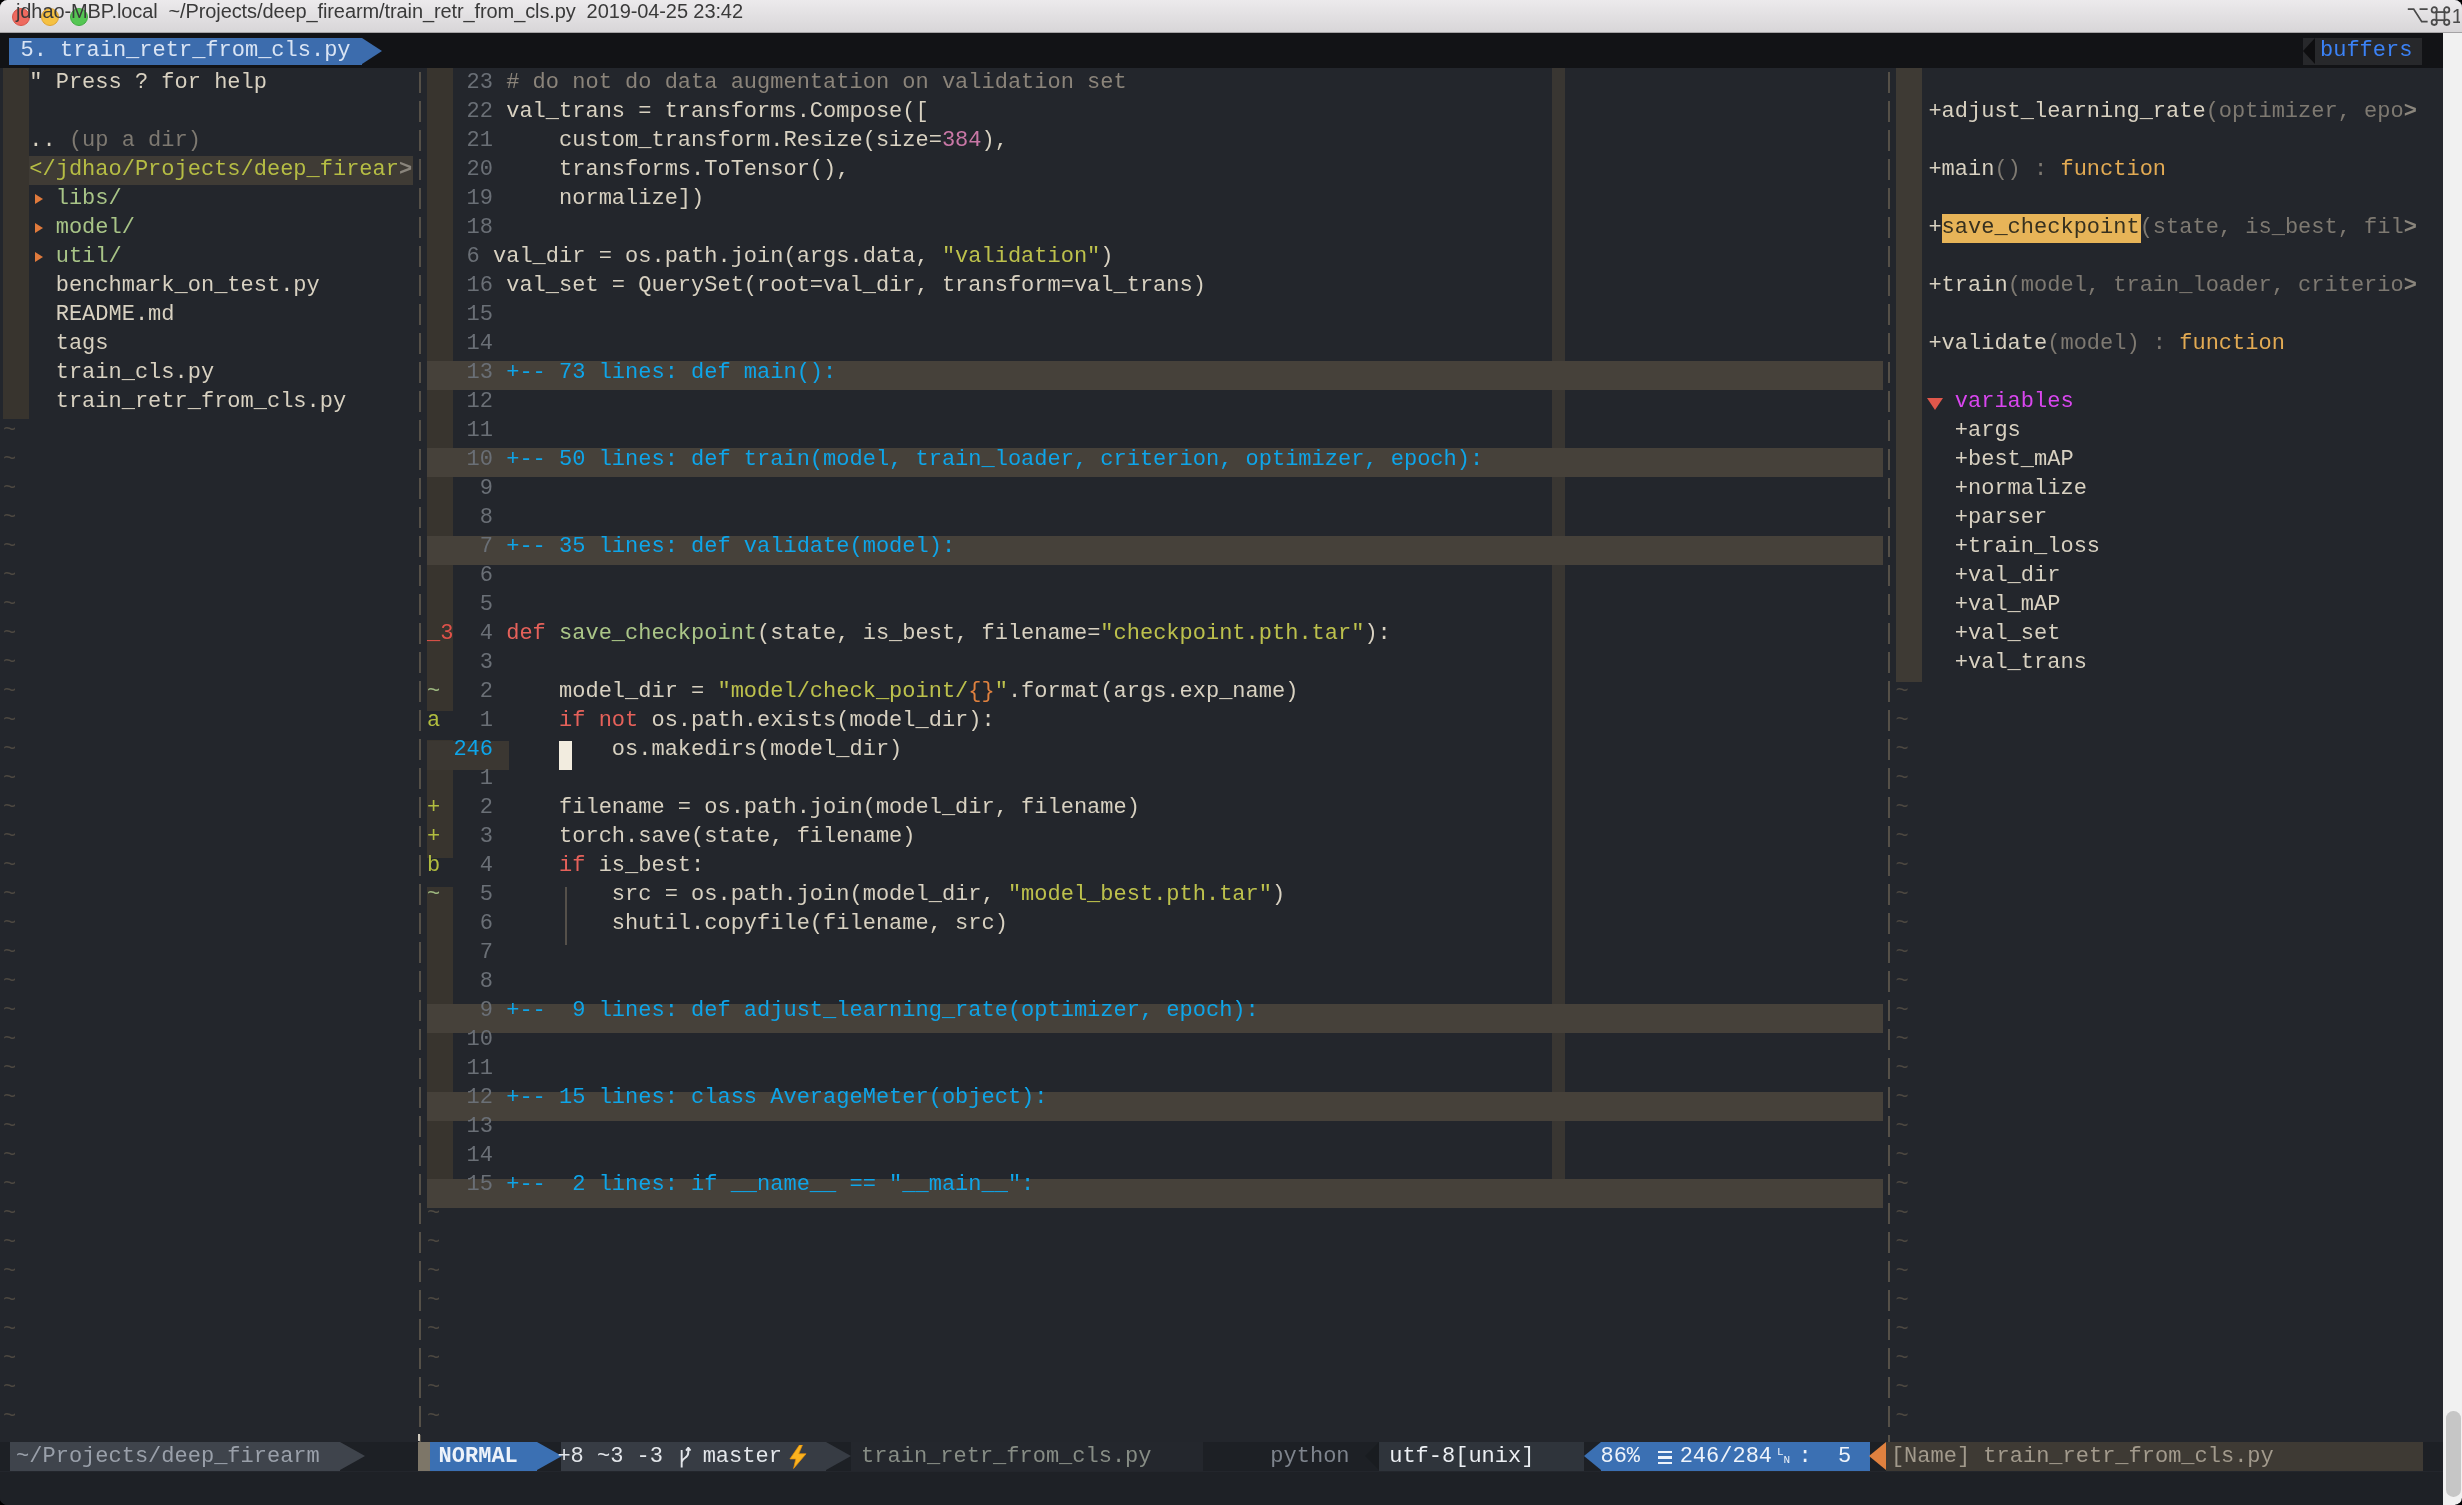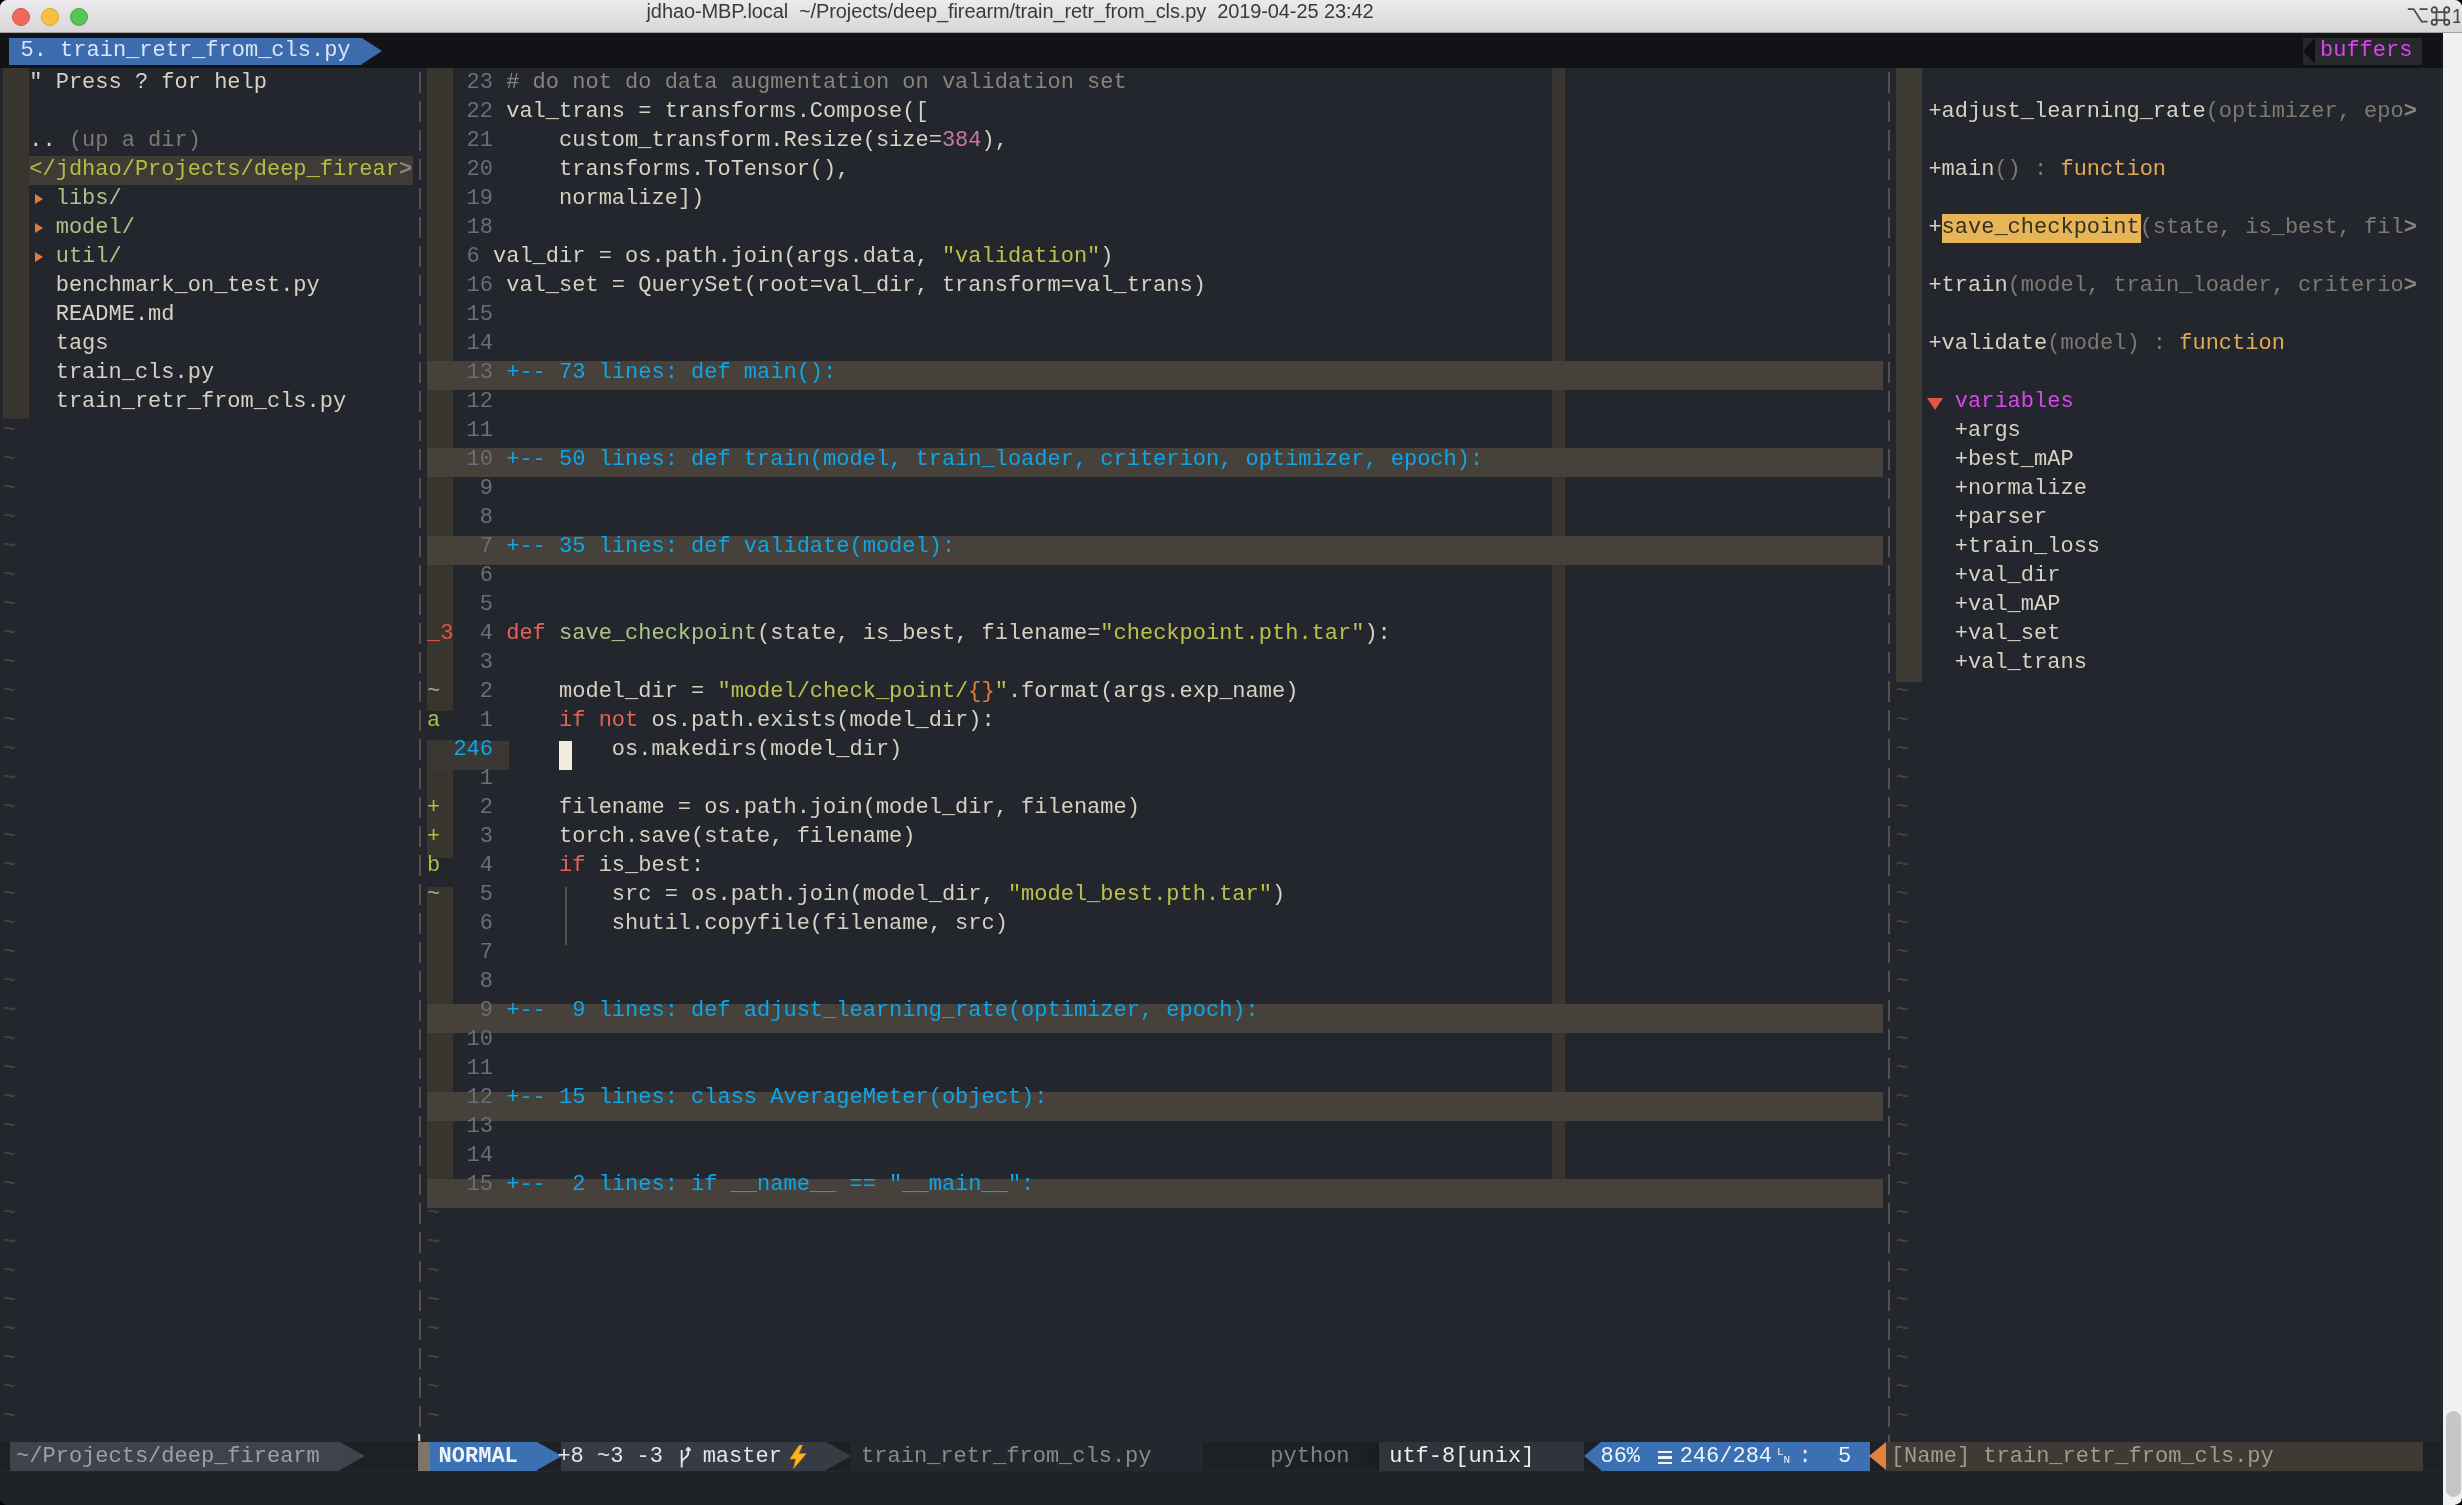--- a/index.html
+++ b/index.html
@@ -1,18 +1,18 @@
 <!DOCTYPE html>
 <html style="font-size:11.7px"><head><meta charset="utf-8"><style>
 *{margin:0;padding:0;box-sizing:border-box}
 body{width:2462px;height:1505px;background:#000;overflow:hidden}
 .win{position:absolute;left:0;top:0;width:2462px;height:1505px;border-radius:7.3px 7.3px 7.3px 7.3px;overflow:hidden;background:#23262c}
 .titlebar{position:absolute;left:0;top:0;width:2462px;height:33px;background:linear-gradient(#eceaec,#d8d6d8);border-bottom:0.7px solid #a5a3a5}
 .tl{position:absolute;top:8px;width:18px;height:18px;border-radius:50%}
-.title{position:absolute;top:0;left:0;width:2020px;height:33px;line-height:34px;text-align:center;font:20px "Liberation Sans",sans-serif;color:#3a3a3a;letter-spacing:-0.1px}
+.title{position:absolute;top:0;left:16px;width:2020px;height:33px;line-height:34px;font:20px "Liberation Sans",sans-serif;color:#3a3a3a;letter-spacing:-0.1px}
 .term{position:absolute;left:0;top:33px;width:2462px;height:1472px;background:#23262c}
 pre{position:absolute;font:22px "Liberation Mono",monospace;line-height:29px;white-space:pre;color:#d8d1c1}
 .abs{position:absolute}
 .it{}
 .lnr{color:#6a6f76}
 .comment{color:#8b847a}
 .string{color:#bdc14c}
 .pink{color:#c977a6}
 .red{color:#e5615a}
 .green{color:#abc688}
@@ -50,21 +50,21 @@
         <text x="61" y="26" font-family="Liberation Sans" font-size="27" fill="#4a4a4a">1</text>
       </svg>
 </div>
 <div class="term">
 <div class="abs" style="left:0;top:0;width:2462px;height:35px;background:#121316"></div>
 <div class="abs" style="left:8.8px;top:5.1px;width:353px;height:27px;background:#3c6cad"></div>
 <div class="abs" style="left:362px;top:5.1px;width:0;height:0;border-top:13.6px solid transparent;border-bottom:13.6px solid transparent;border-left:20px solid #3c6cad"></div>
 <pre style="left:20.5px;top:3.3px;color:#d9e4f4">5. train_retr_from_cls.py</pre>
 <div class="abs" style="left:2303px;top:5.1px;width:119px;height:27px;background:#27282b"></div>
 <div class="abs" style="left:2303px;top:5.1px;width:0;height:0;border-top:13.6px solid transparent;border-bottom:13.6px solid transparent;border-right:12.5px solid #0e0e10"></div>
-<pre style="left:2320px;top:3.3px;color:#d946ef">buffers</pre>
+<pre style="left:2320px;top:3.3px;color:#3b82f6">buffers</pre>
 <div class="abs" style="left:1552px;top:35px;width:13.3px;height:1140px;background:#393632"></div>
 <div class="abs" style="left:2.9px;top:35px;width:26px;height:351px;background:#38342e"></div>
 <div class="abs" style="left:29px;top:123px;width:384px;height:29px;background:#3f3b35"></div>
 <div class="abs" style="left:427px;top:35px;width:26px;height:1140px;background:#38342e"></div>
 <div class="abs" style="left:427px;top:678px;width:26px;height:29px;background:#23262c"></div>
 <div class="abs" style="left:427px;top:825px;width:26px;height:29px;background:#23262c"></div>
 <div class="abs" style="left:427px;top:708px;width:82px;height:29px;background:#3b3732"></div>
 <div class="abs" style="left:427px;top:328px;width:1456px;height:29px;background:#46413a"></div>
 <div class="abs" style="left:427px;top:415px;width:1456px;height:29px;background:#46413a"></div>
 <div class="abs" style="left:427px;top:503px;width:1456px;height:29px;background:#46413a"></div>

